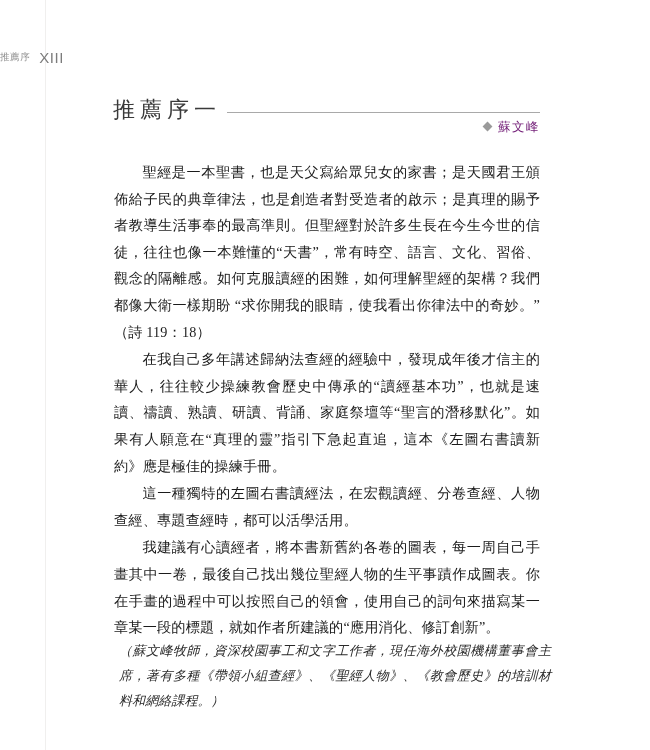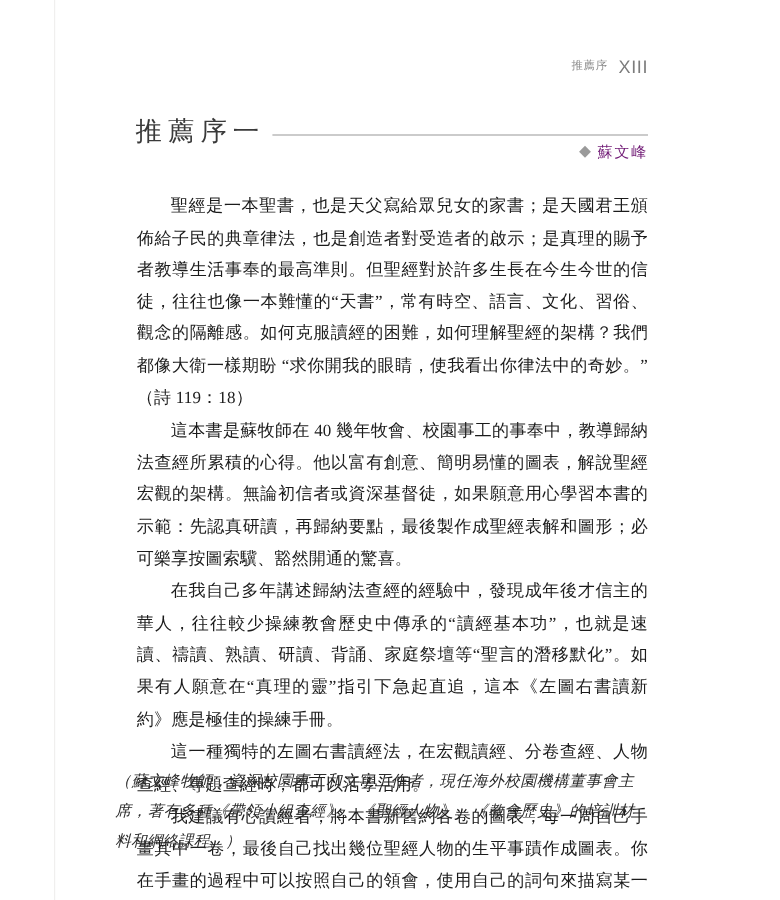--- a/index.html
+++ b/index.html
@@ -34,21 +34,20 @@
     height: 750px;
     box-sizing: border-box;
   }
 
   
   .running-header {
     position: absolute;
     top: 48px;
     left: 0;
     width: 540px;
-    text-align: right;
     color: #8d8d8d;
     line-height: 1;
     white-space: nowrap;
   }
   .running-header .rh-label {
     font-size: 9.5px;
     letter-spacing: 0.6px;
     vertical-align: middle;
   }
   .running-header .rh-folio {
@@ -126,21 +125,21 @@
     text-justify: inter-character;
     text-indent: 2em;
     letter-spacing: 0.15px;
     word-break: break-all;
   }
 
   
   .bio-block {
     position: absolute;
     top: 638px;
-    left: 96px;
+    left: 119px;
     width: 432px;
   }
   p.bio {
     margin: 0;
     font-size: 13px;
     line-height: 25px;
     color: #2a2a2a;
     text-align: justify;
     text-justify: inter-character;
     text-indent: 0;
@@ -165,21 +164,20 @@
     <span class="title-text">推薦序一</span>
     <span class="title-rule"></span>
   </div>
 
   <div class="byline">
     <span class="diamond-icon"></span><span>蘇文峰</span>
   </div>
 
   <div class="body-col">
     <p class="para">聖經是一本聖書，也是天父寫給眾兒女的家書；是天國君王頒佈給子民的典章律法，也是創造者對受造者的啟示；是真理的賜予者教導生活事奉的最高準則。但聖經對於許多生長在今生今世的信徒，往往也像一本難懂的“天書”，常有時空、語言、文化、習俗、觀念的隔離感。如何克服讀經的困難，如何理解聖經的架構？我們都像大衛一樣期盼 “求你開我的眼睛，使我看出你律法中的奇妙。” （詩 119：18）</p>
-    <p class="para">這本書是蘇牧師在 40 幾年牧會、校園事工的事奉中，教導歸納法查經所累積的心得。他以富有創意、簡明易懂的圖表，解說聖經宏觀的架構。無論初信者或資深基督徒，如果願意用心學習本書的示範：先認真研讀，再歸納要點，最後製作成聖經表解和圖形；必可樂享按圖索驥、豁然開通的驚喜。</p>
     <p class="para">在我自己多年講述歸納法查經的經驗中，發現成年後才信主的華人，往往較少操練教會歷史中傳承的“讀經基本功”，也就是速讀、禱讀、熟讀、研讀、背誦、家庭祭壇等“聖言的潛移默化”。如果有人願意在“真理的靈”指引下急起直追，這本《左圖右書讀新約》應是極佳的操練手冊。</p>
     <p class="para">這一種獨特的左圖右書讀經法，在宏觀讀經、分卷查經、人物查經、專題查經時，都可以活學活用。</p>
     <p class="para">我建議有心讀經者，將本書新舊約各卷的圖表，每一周自己手畫其中一卷，最後自己找出幾位聖經人物的生平事蹟作成圖表。你在手畫的過程中可以按照自己的領會，使用自己的詞句來描寫某一章某一段的標題，就如作者所建議的“應用消化、修訂創新”。</p>
 
   </div>
 
   <div class="bio-block">
     <p class="bio">（蘇文峰牧師，資深校園事工和文字工作者，現任海外校園機構董事會主席，著有多種《帶領小組查經》、《聖經人物》、《教會歷史》的培訓材料和網絡課程。）</p>
   </div>
 

